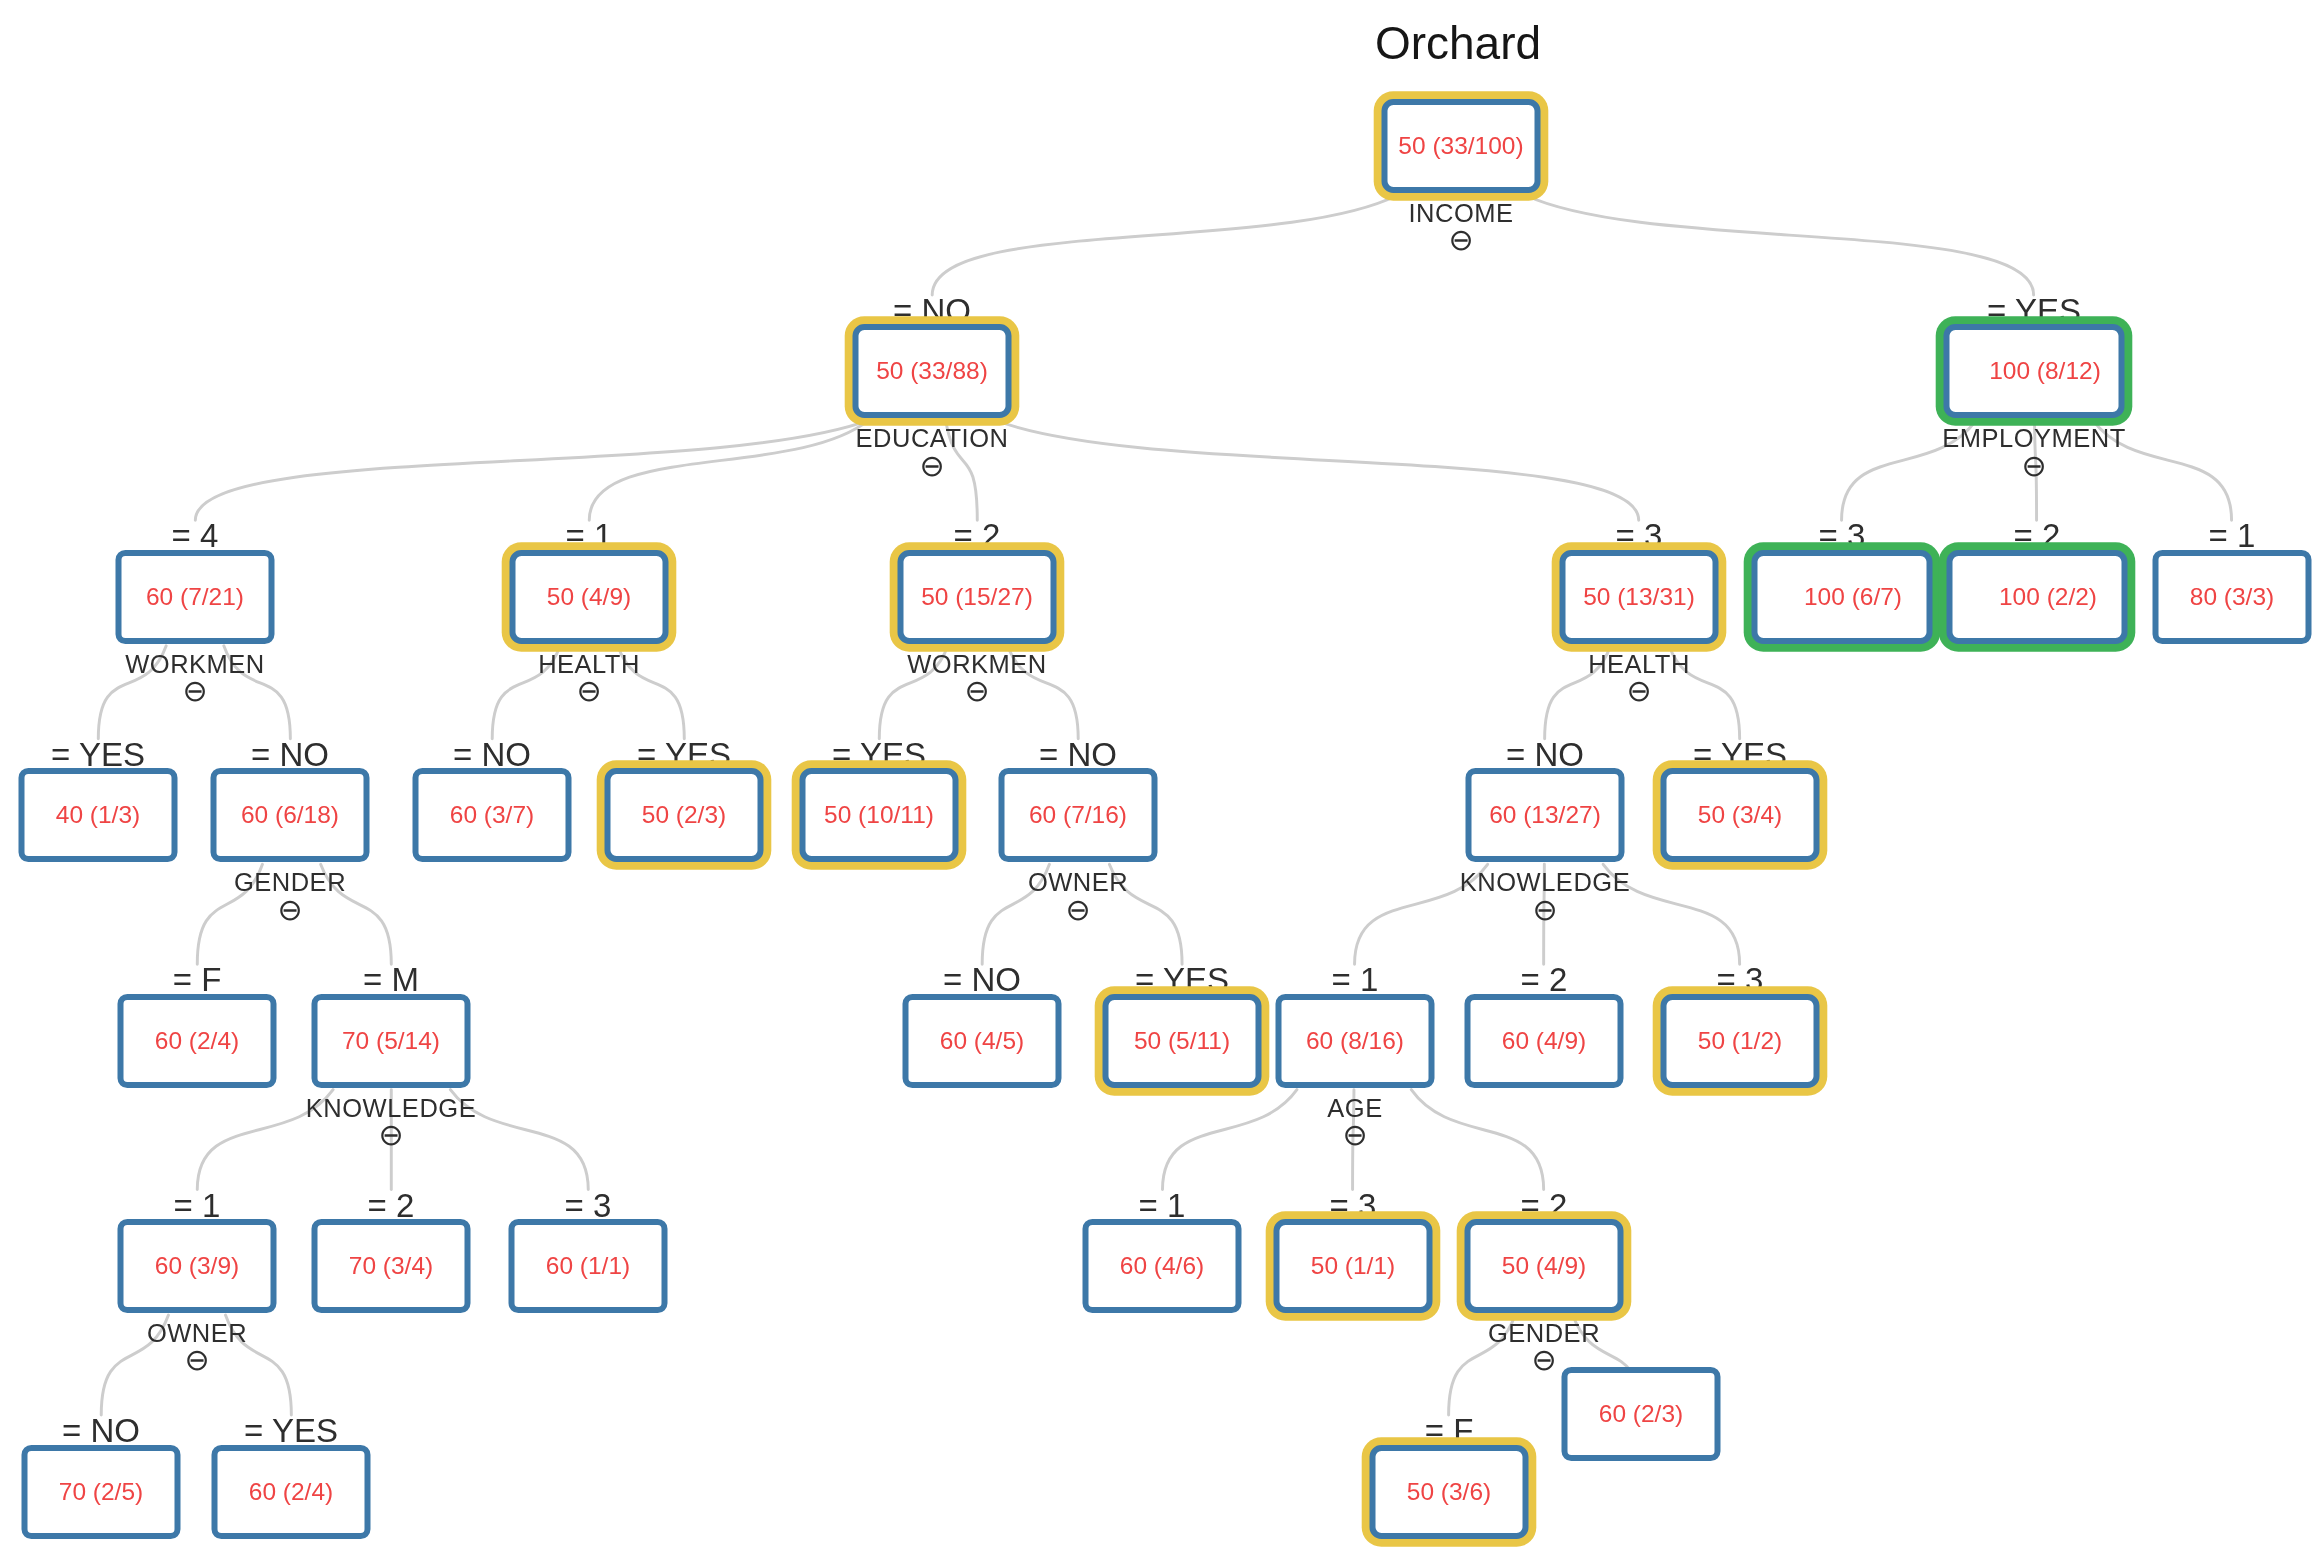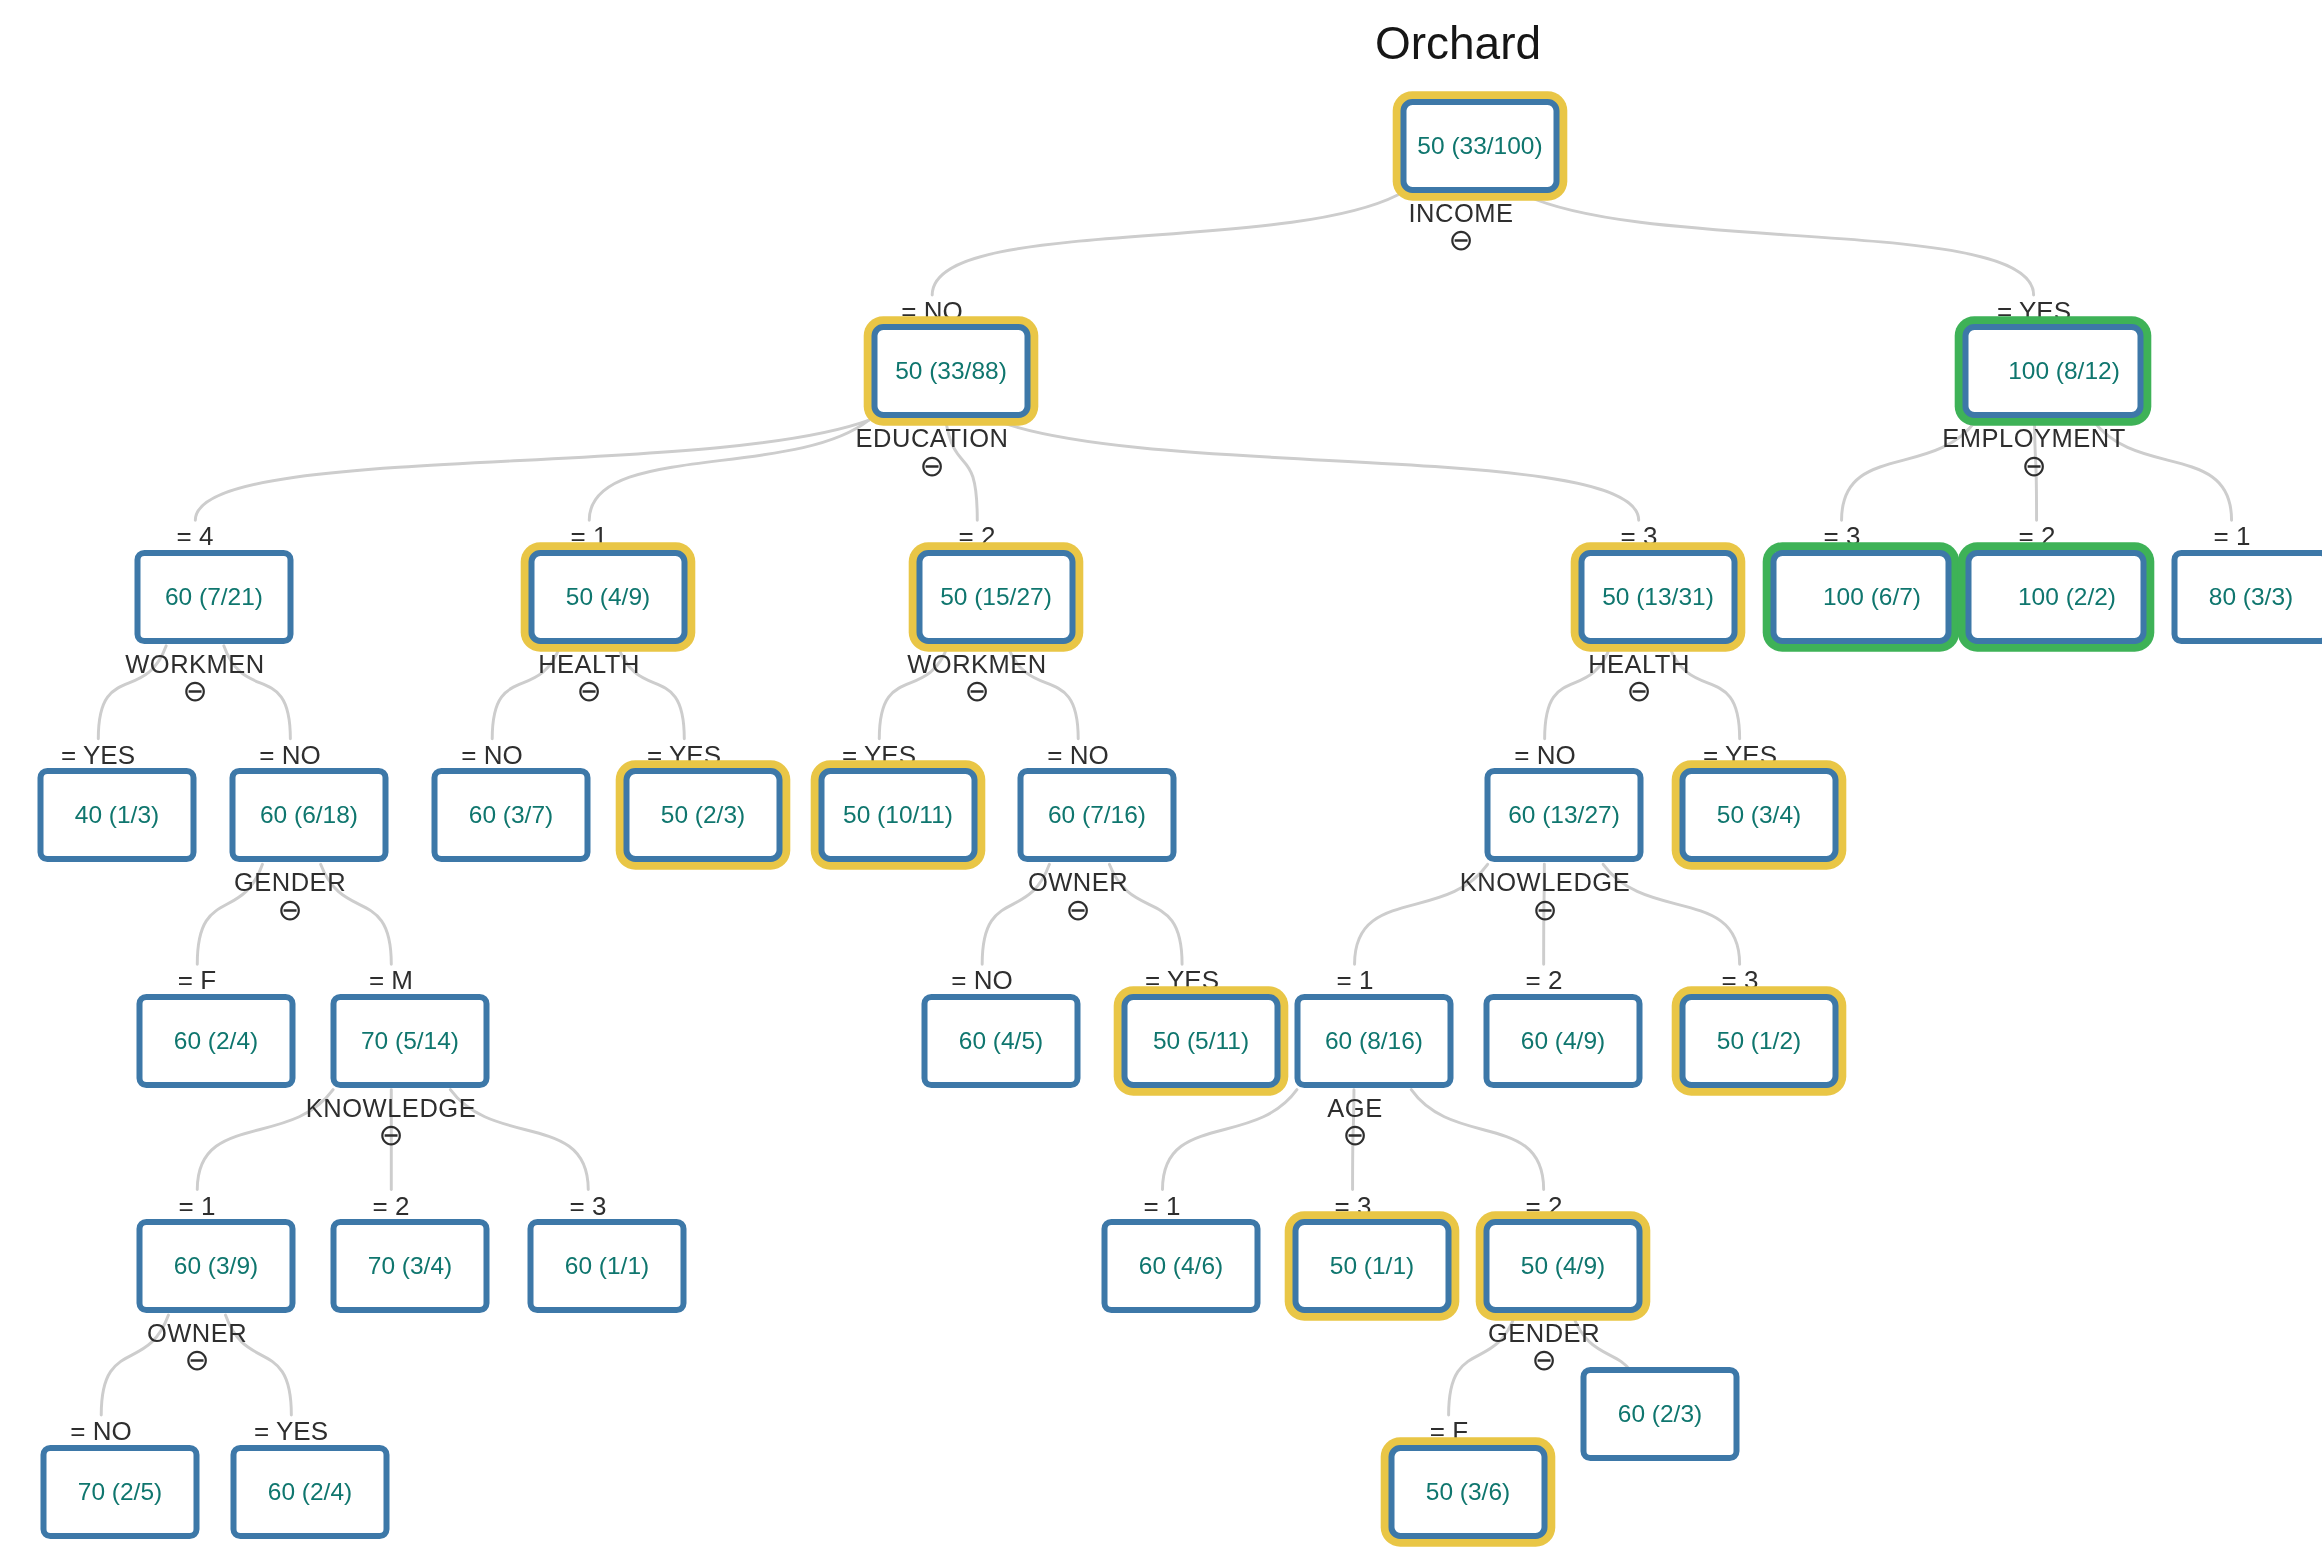--- a/index.html
+++ b/index.html
@@ -15,29 +15,28 @@
     position:absolute;transform:translate(-50%,-50%);
     font-size:46px;color:#161616;white-space:nowrap;
   }
   .node{
     position:absolute;transform:translate(-50%,-50%);
     width:147px;height:82px;
     background:#ffffff;
     border:6.9px solid #3d78a8;
     border-radius:9.8px;
     display:flex;align-items:center;justify-content:center;
-    font-size:24.5px;color:#0f766e;white-space:nowrap;
+    font-size:24.5px;color:#ef4444;white-space:nowrap;
     box-sizing:content-box;
-    margin-left:19px;
   }
   .node.yellow{box-shadow:0 0 0 7.8px #e9c646;border-radius:11.8px;}
   .node.green{box-shadow:0 0 0 7.8px #3eb257;border-radius:11.8px;padding-left:22px;}
   .edge-label{
     position:absolute;transform:translate(-50%,-50%);
-    font-size:26px;color:#2e2e2e;white-space:nowrap;
+    font-size:33px;color:#2e2e2e;white-space:nowrap;
   }
   .split-label{
     position:absolute;transform:translate(-50%,-50%);
     font-size:25.5px;color:#2e2e2e;letter-spacing:0.5px;white-space:nowrap;
   }
   .minus{
     position:absolute;transform:translate(-50%,-50%);
     font-size:30px;color:#2e2e2e;line-height:1;
   }
 </style>

